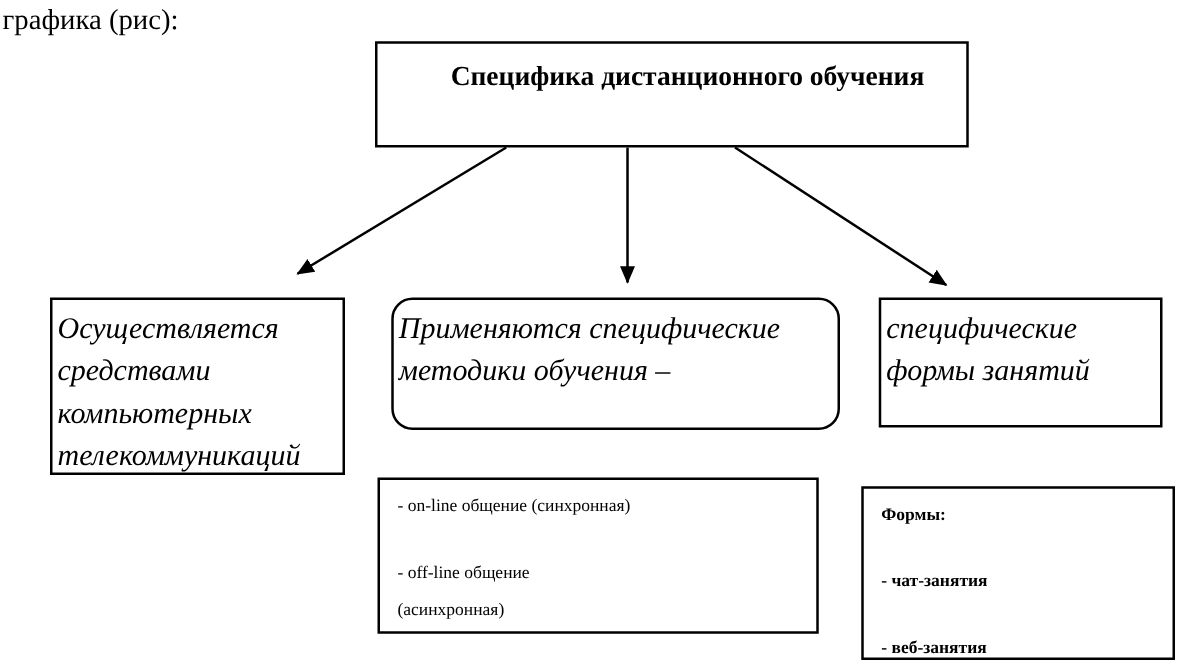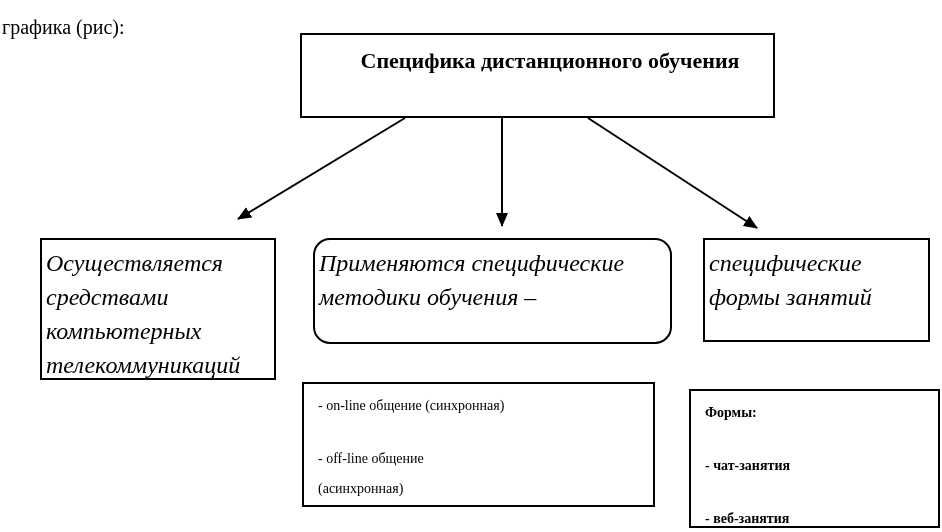--- a/index.html
+++ b/index.html
@@ -8,22 +8,22 @@
     width: 942px;
     height: 532px;
     background: #ffffff;
     color: #000000;
     font-family: "Liberation Serif", "DejaVu Serif", serif;
     overflow: hidden;
   }
   .intro {
     position: absolute;
     left: 2px;
-    top: 12px;
-    font-size: 20px;
+    top: 1px;
+    font-size: 23px;
     line-height: 30px;
     white-space: nowrap;
   }
   .box {
     position: absolute;
     box-sizing: border-box;
     border: 2px solid #000000;
     background: #ffffff;
     overflow: hidden;
   }

